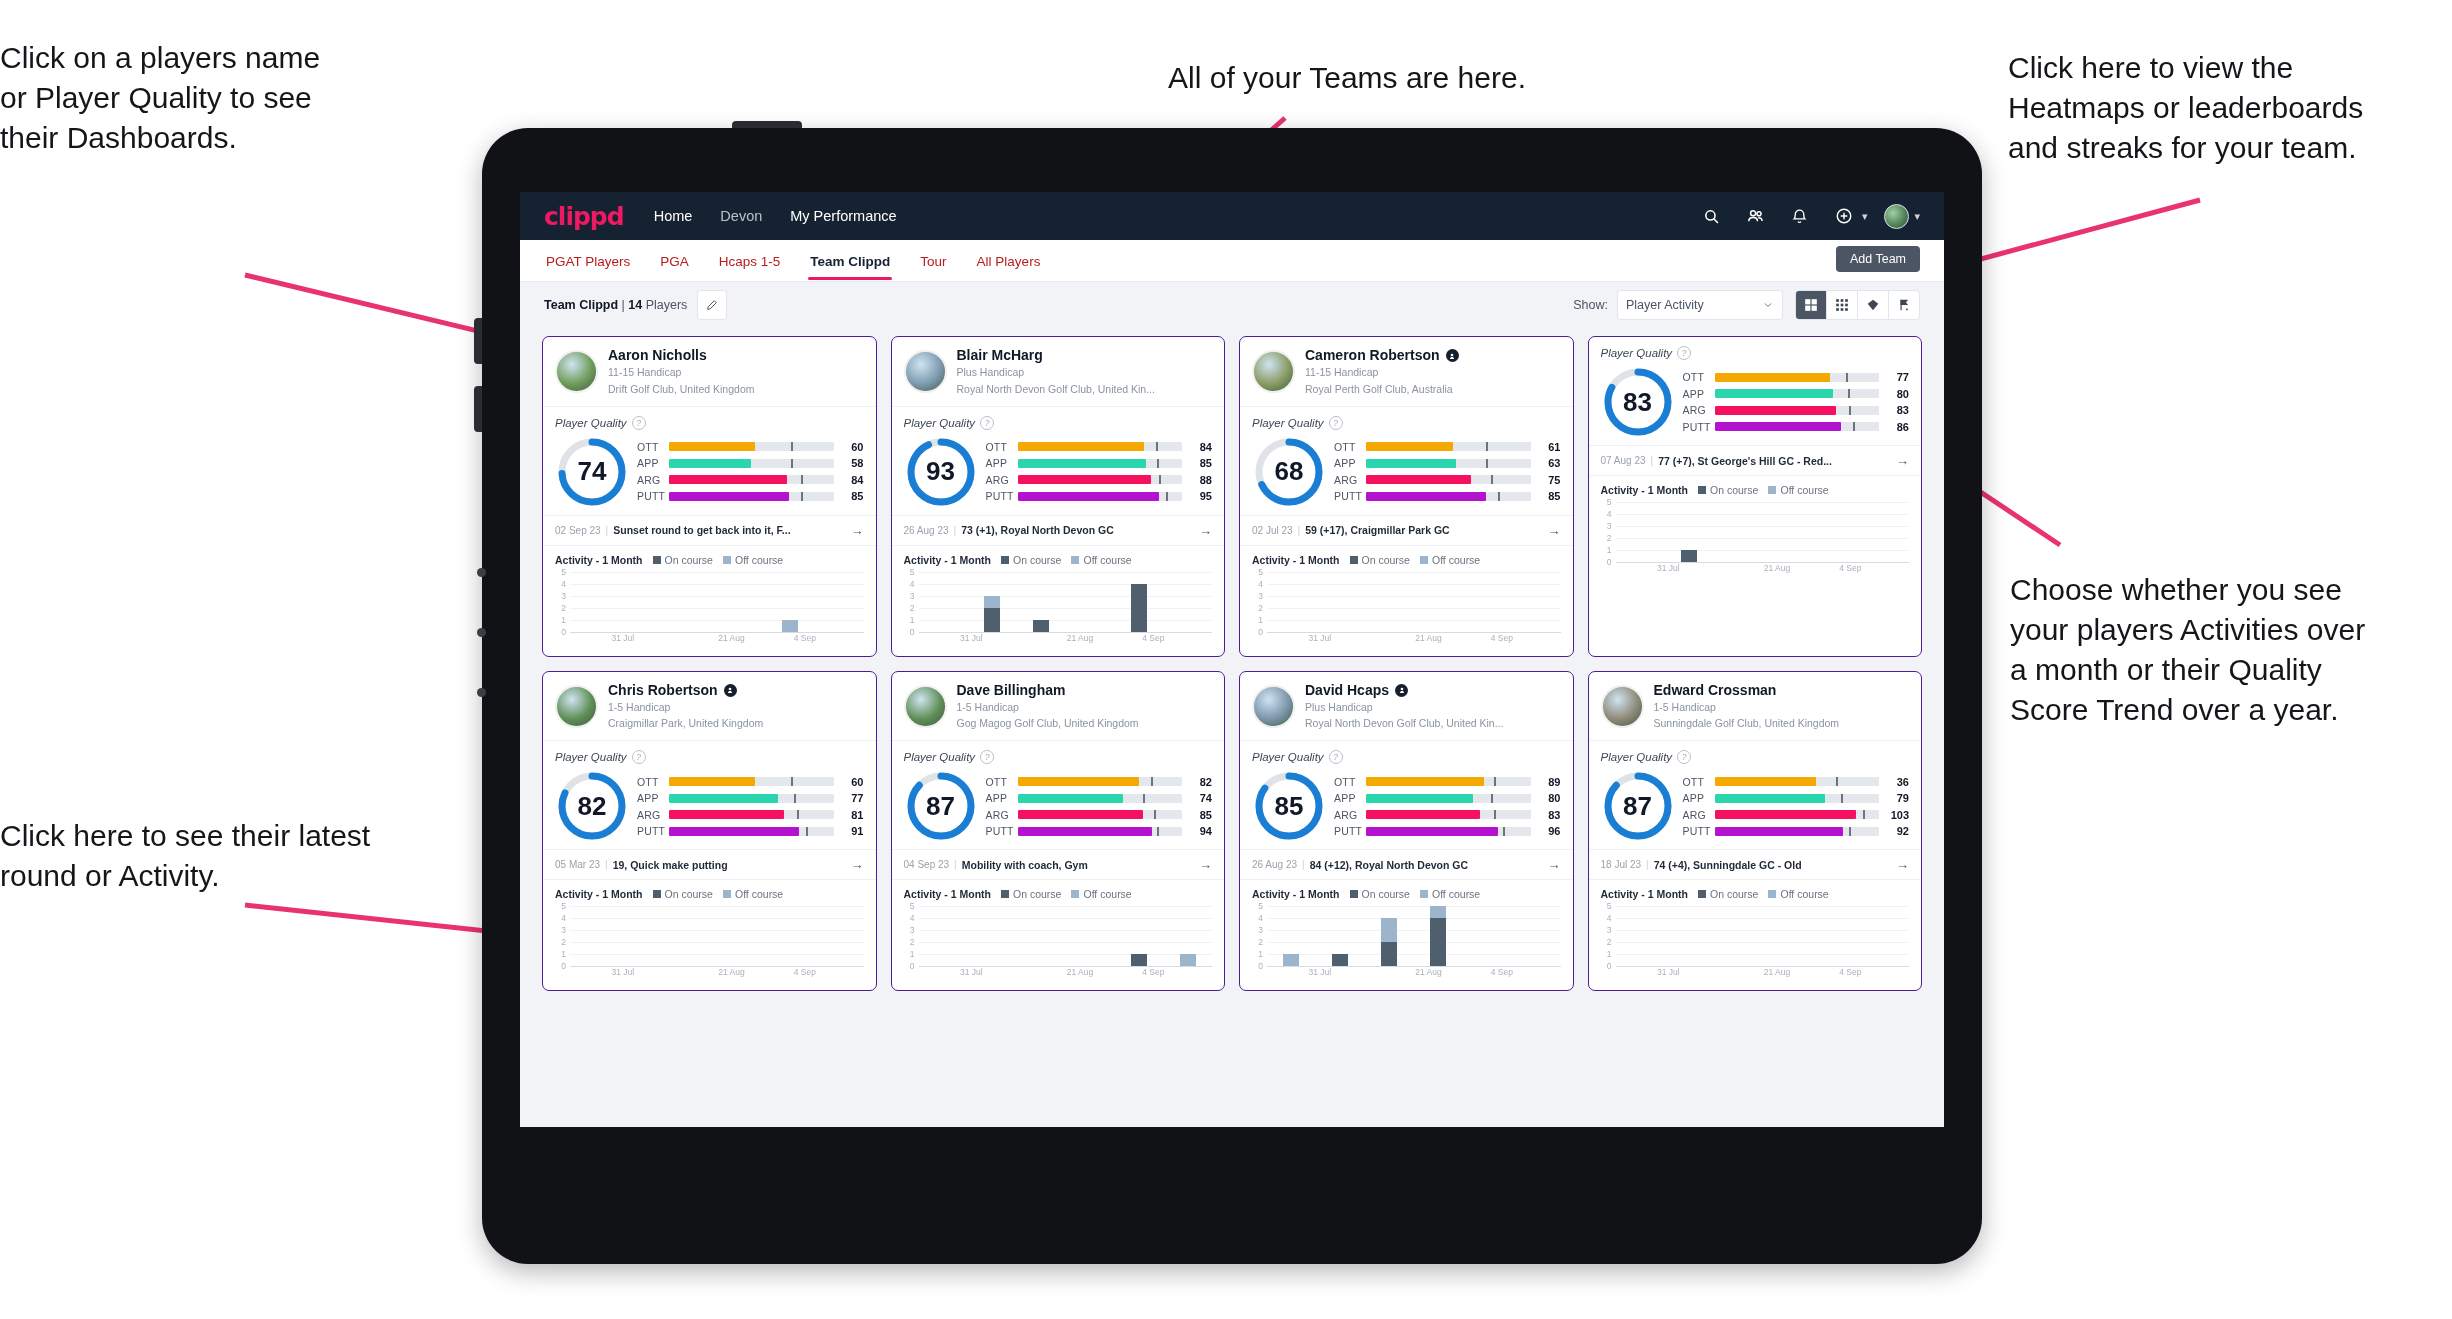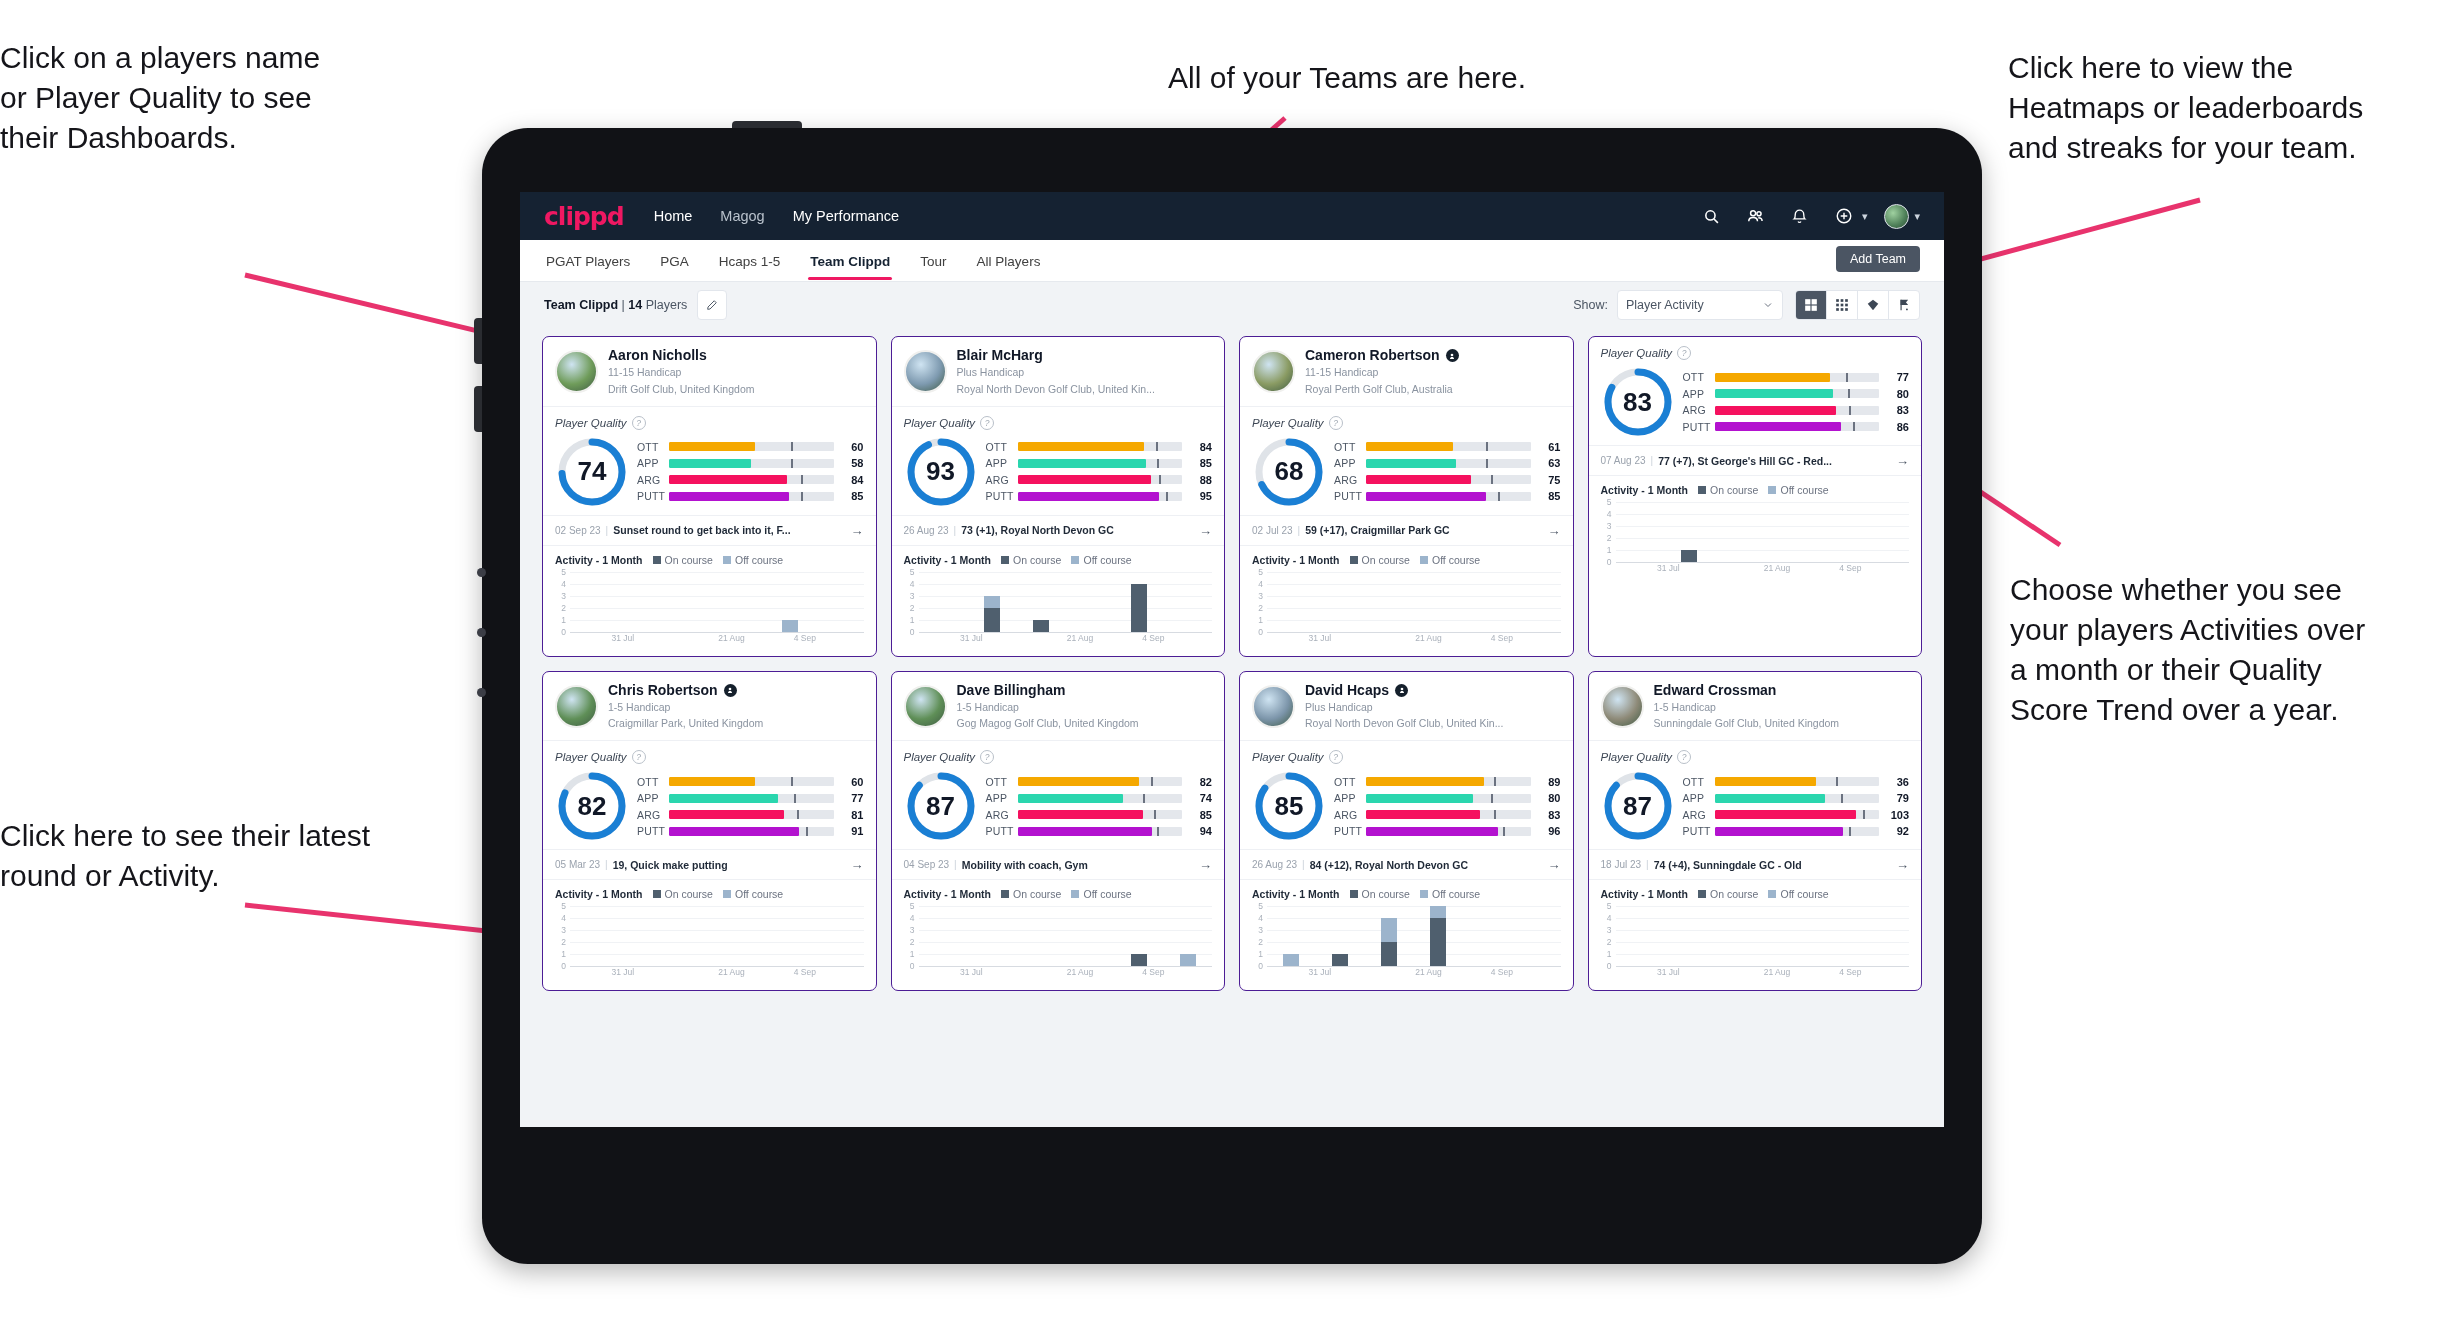--- a/index.html
+++ b/index.html
@@ -34,21 +34,21 @@
   .navlink.dim{color:#b9c2cc;}
   .nav-spacer{flex:1;}
   .nav-ic{width:30px;height:30px;display:flex;align-items:center;justify-content:center;margin-left:14px;}
   .nav-ic svg{display:block;}
   .caret{color:#cdd5de;font-size:11px;margin-left:3px;}
   .av-sm{width:23px;height:23px;border-radius:50%;
      background:radial-gradient(circle at 35% 35%,#9fd1a0,#4d7e57 60%,#2d4c37);border:1px solid #dfe4ea;}
 
   
   .tabbar{height:41px;background:#ffffff;display:flex;align-items:center;padding:0 24px;position:relative;border-bottom:1px solid #e6e9ee;}
-  .tab{font-size:13.5px;color:#404040;margin-right:26px;position:relative;padding:11px 2px 10px;white-space:nowrap;}
+  .tab{font-size:13.5px;color:#b91c1c;margin-right:26px;position:relative;padding:11px 2px 10px;white-space:nowrap;}
   .tab.active{color:#152232;font-weight:bold;}
   .tab.active:after{content:"";position:absolute;left:0;right:0;bottom:-1px;height:3px;background:#ef1862;border-radius:2px;}
   .addteam{position:absolute;right:24px;top:6px;background:#4b5563;color:#fff;font-size:12.5px;
     padding:6px 14px;border-radius:4px;white-space:nowrap;}
 
   
   .filterbar{height:46px;background:#f1f3f6;display:flex;align-items:center;padding:0 24px;}
   .teamlabel{font-size:12.5px;color:#4b5563;white-space:nowrap;}
   .teamlabel b{color:#111827;}
   .pencil-box{width:28px;height:28px;border:1px solid #e2e6ec;border-radius:4px;background:#fff;
@@ -142,21 +142,21 @@
   <div class="btn-top"></div>
   <div class="side-dot" style="top:440px"></div>
   <div class="side-dot" style="top:500px"></div>
   <div class="side-dot" style="top:560px"></div>
 
   <div class="screen">
 
     <div class="topnav">
       <div class="brand">clippd</div>
       <div class="navlink">Home</div>
-      <div class="navlink dim">Magog</div>
+      <div class="navlink dim">Devon</div>
       <div class="navlink">My Performance</div>
       <div class="nav-spacer"></div>
       <div class="nav-ic">
         <svg width="17" height="17" viewBox="0 0 24 24" fill="none" stroke="#fff" stroke-width="2.2">
             <circle cx="10.5" cy="10.5" r="6.5"></circle>
             <path d="M15.5 15.5 L21 21"></path>
           </svg>
       </div>
       <div class="nav-ic">
         <svg width="19" height="19" viewBox="0 0 24 24" fill="none" stroke="#fff" stroke-width="1.9">

